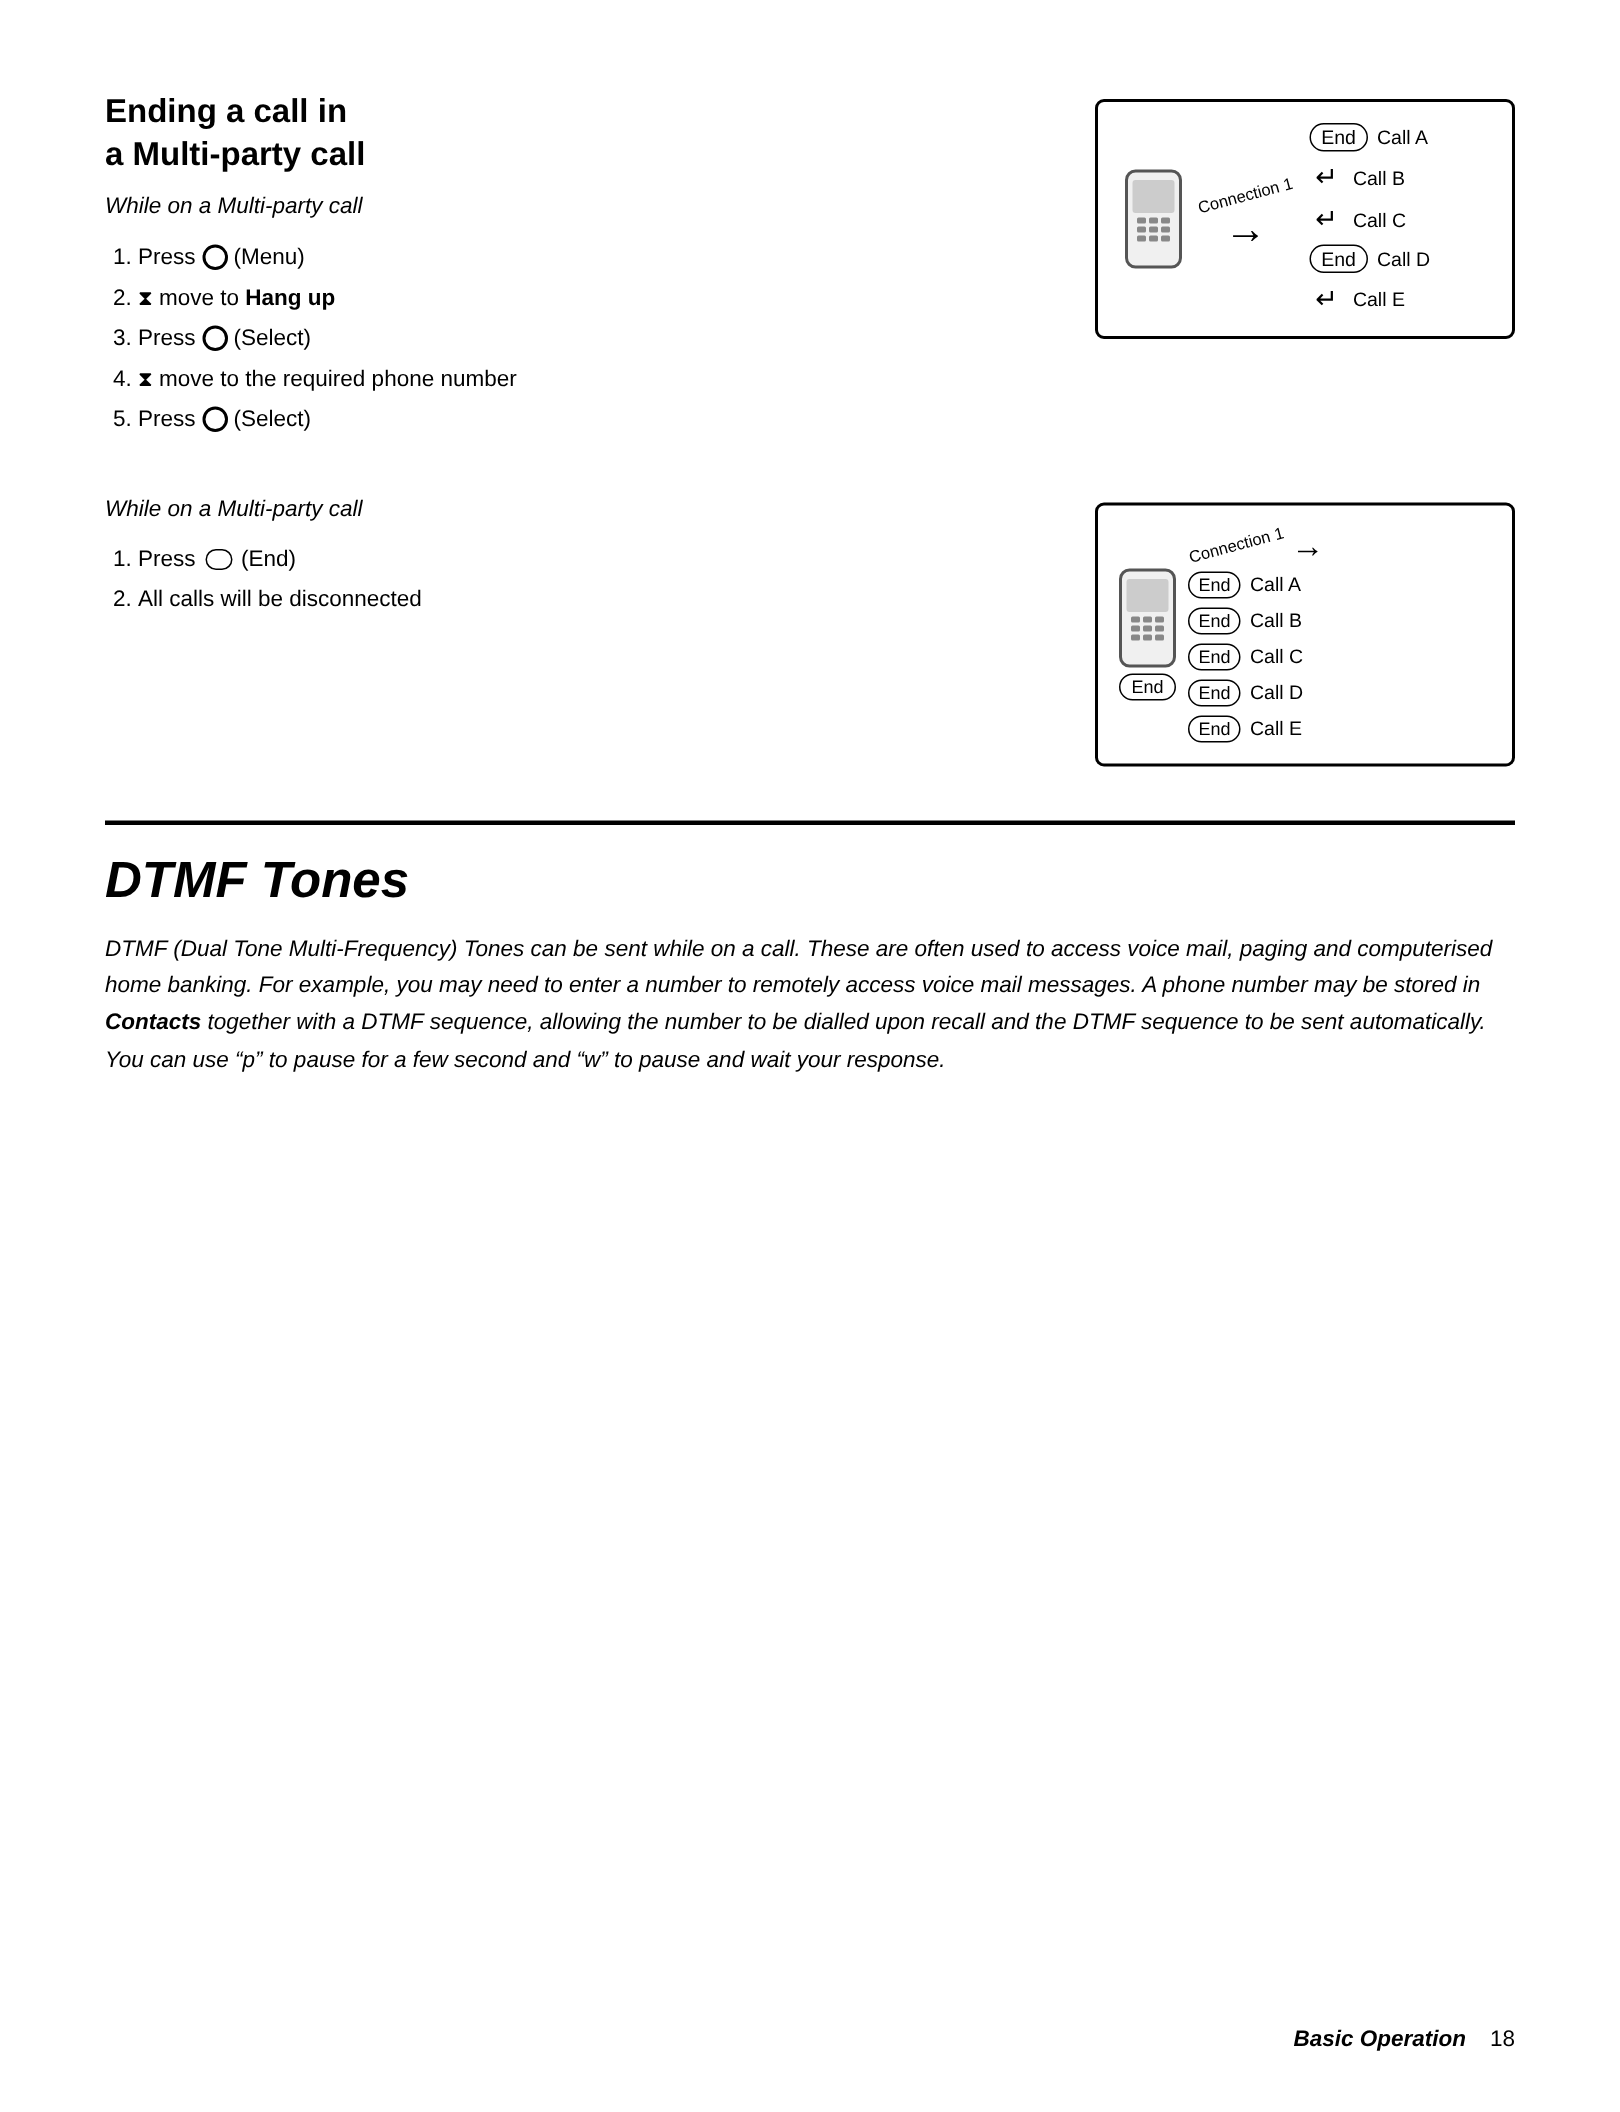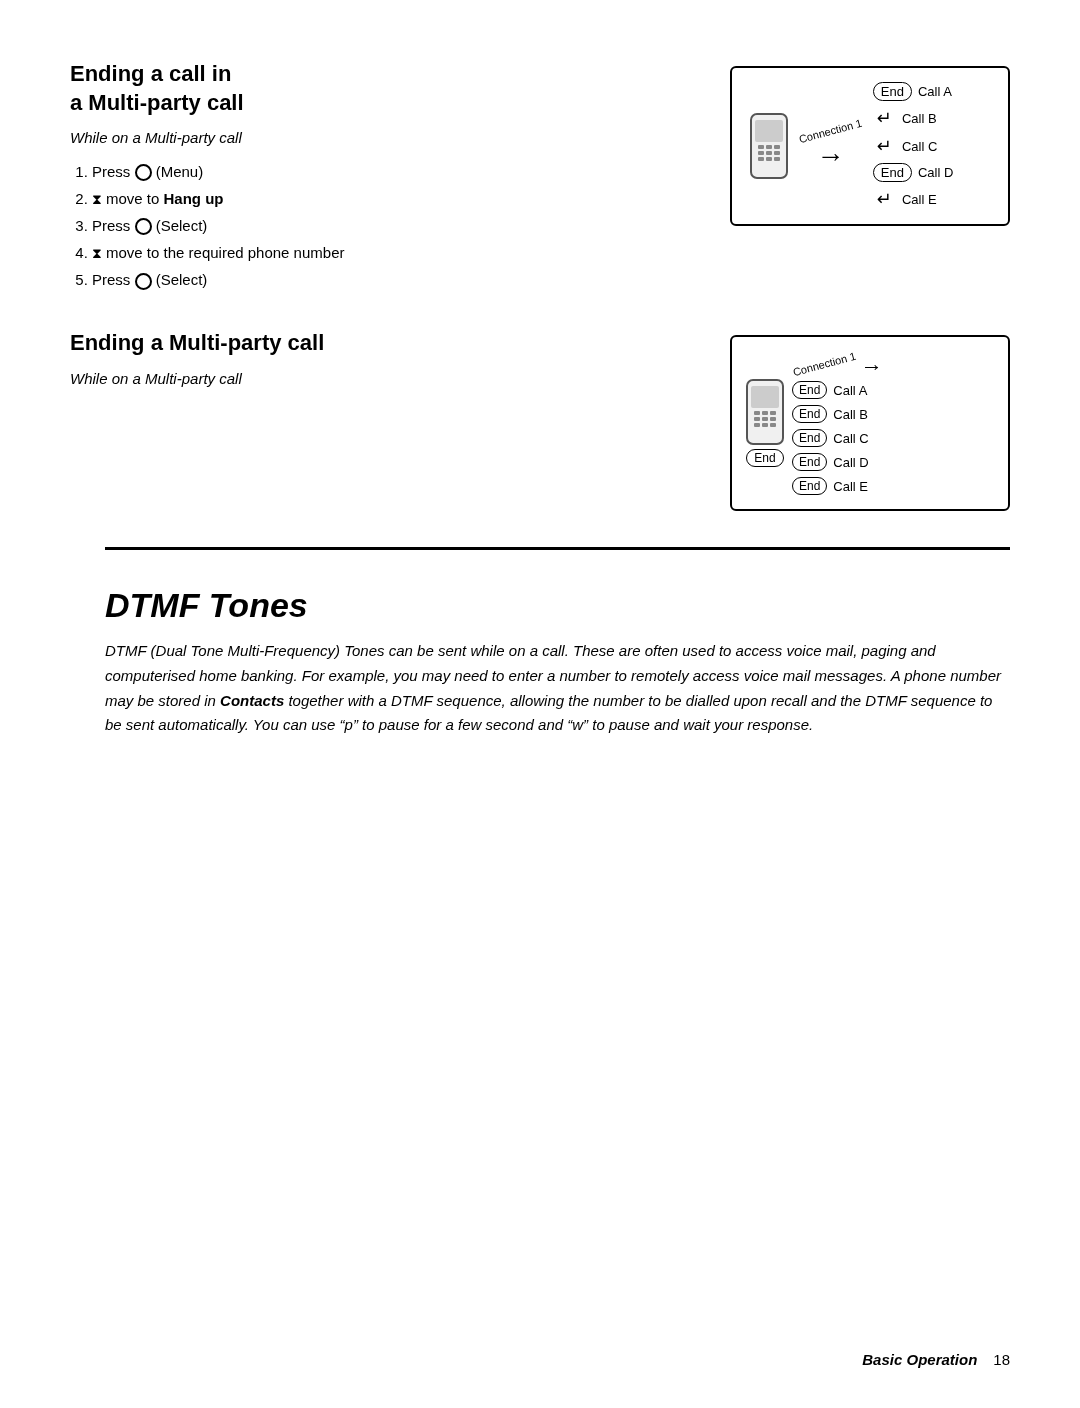--- a/index.html
+++ b/index.html
@@ -73,22 +73,21 @@
       border: 1.5px solid #000;
       border-radius: 12px;
       padding: 1px 7px;
       font-size: 13px;
       font-weight: normal;
       background: #fff;
     }
     .dtmf-section {
       margin-top: 30px;
       border-top: 3px solid #000;
-      padding-top: 36px;
-      margin-left: 35px;
+      padding-top: 18px;
     }
     .dtmf-title {
       font-size: 34px;
       font-weight: bold;
       font-style: italic;
       font-family: Arial, Helvetica, sans-serif;
       margin-bottom: 14px;
     }
     .dtmf-body {
       font-size: 15px;
@@ -224,22 +223,25 @@
           <span style="font-size:18px;margin-left:4px;">↵</span>
           <span style="font-size:13px;margin-left:4px;">Call E</span>
         </div>
       </div>
     </div>
   </div>
 </div>
 
 <div class="section">
   <div class="section-text">
-    <div class="section-title">Ending a Multi-party call</div>
     <div class="section-body italic">While on a Multi-party call</div>
+    <ol>
+      <li>Press <span style="display:inline-flex;align-items:center;justify-content:center;width:18px;height:14px;border-radius:9px;border:1.5px solid #000;font-size:9px;font-style:italic;vertical-align:middle;margin:0 2px;"></span> (End)</li>
+      <li>All calls will be disconnected</li>
+    </ol>
   </div>
 
   <div class="diagram-box2">
 
     <div style="display:flex;flex-direction:column;align-items:center;gap:4px;">
       <div class="phone-shape">
         <div class="phone-screen"></div>
         <div class="phone-keys">
           <div class="phone-key"></div>
           <div class="phone-key"></div>

